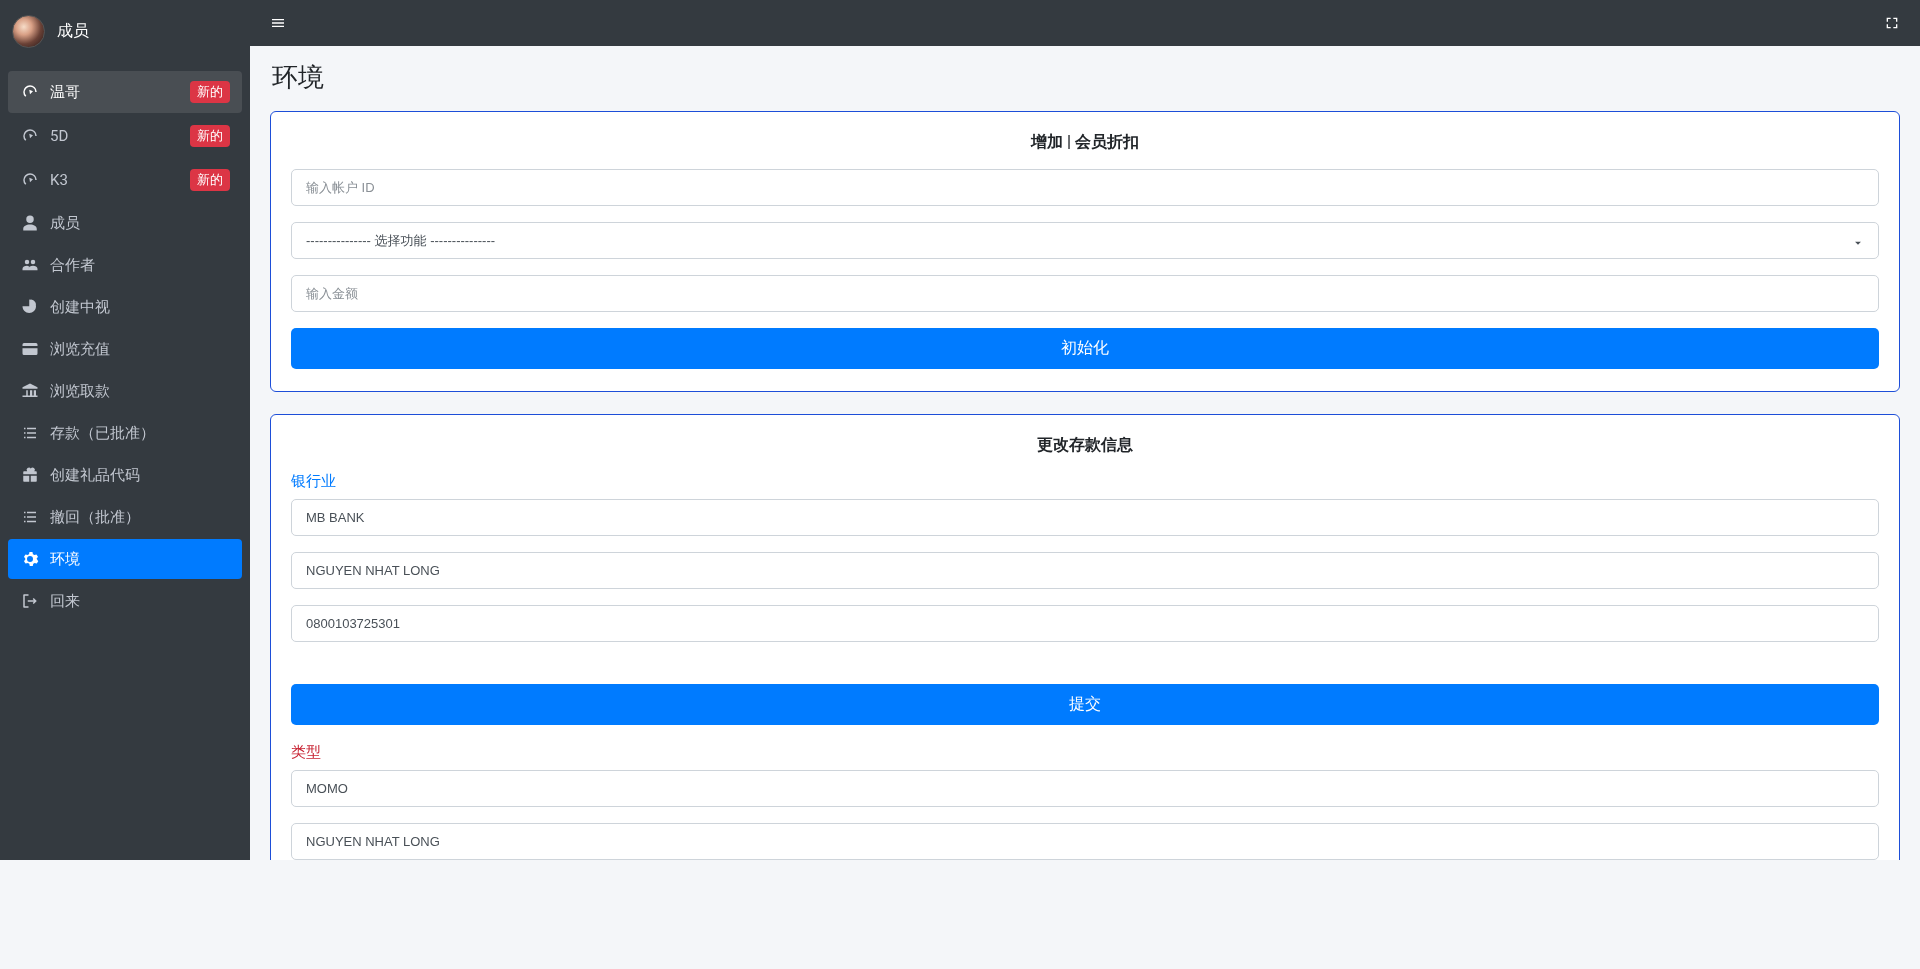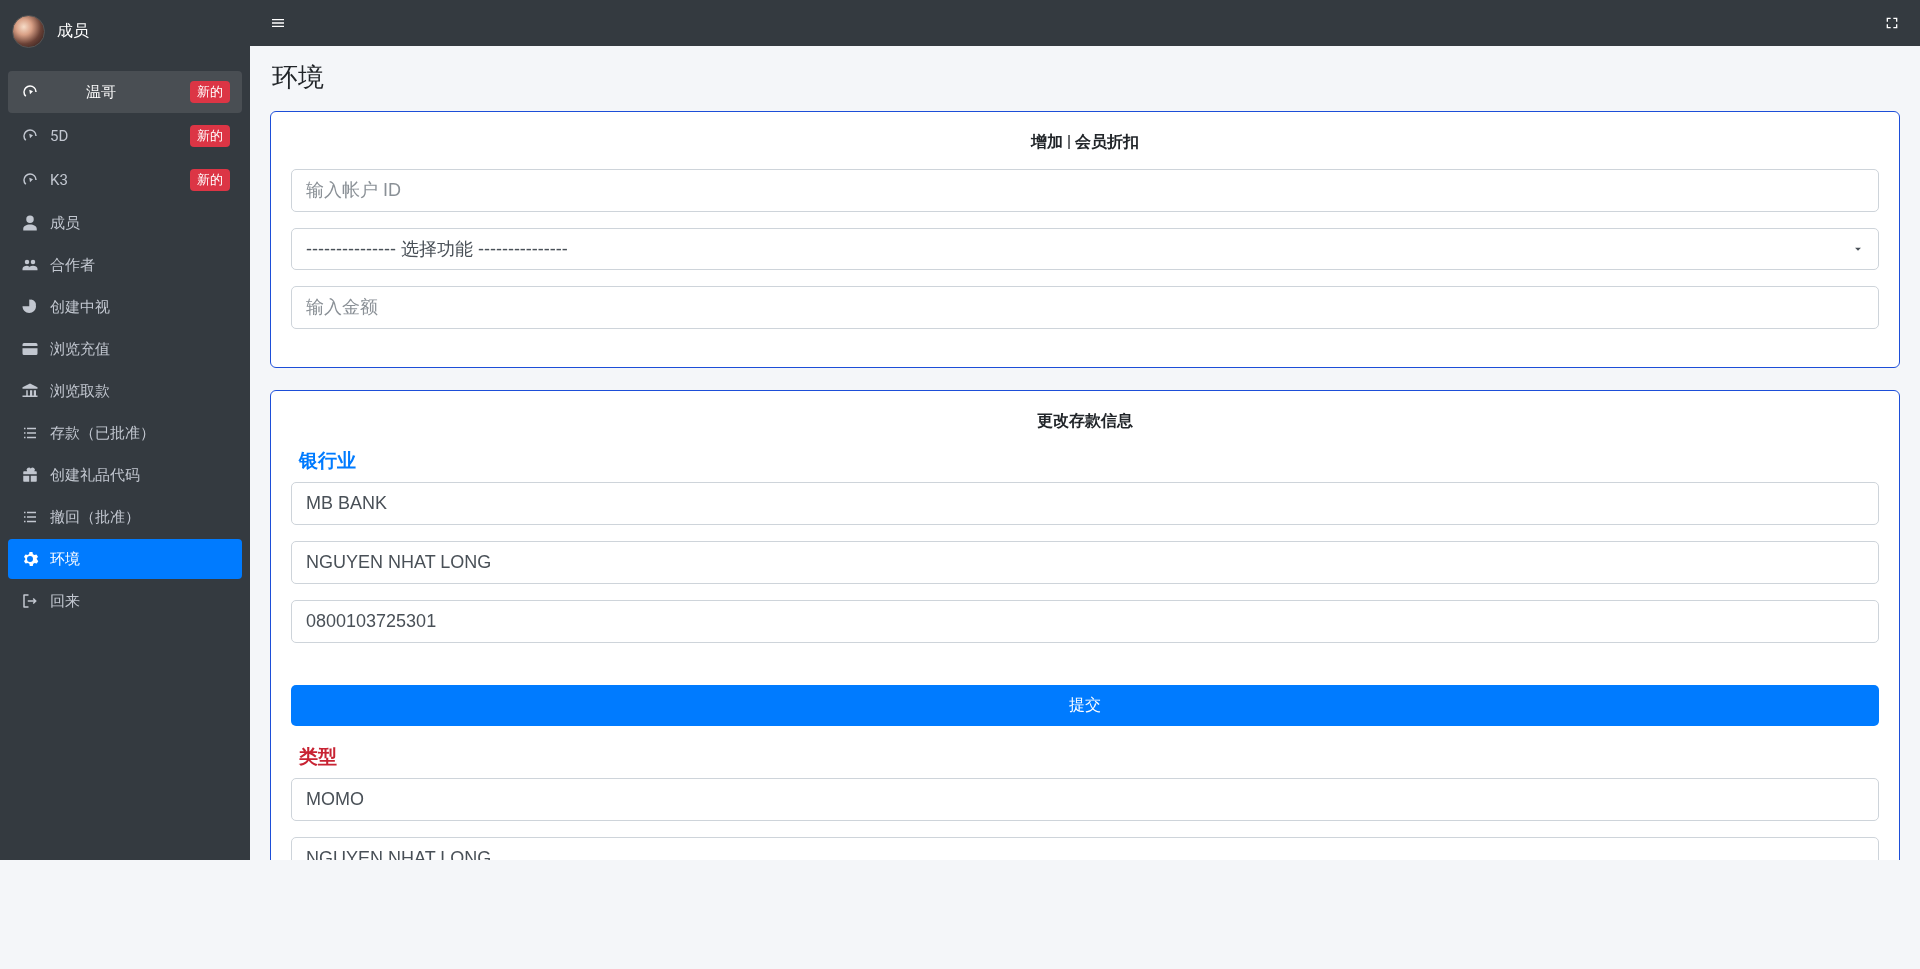--- a/index.html
+++ b/index.html
@@ -48,21 +48,21 @@
   display: flex;
   align-items: center;
   padding: 10px 12px;
   border-radius: 4px;
   font-size: 15px;
   cursor: pointer;
   color: #c2c7d0;
   position: relative;
 }
 .nav-item.active { background: #007bff; color: #fff; }
-.nav-item.highlight { background: #494e53; color: #fff; gap: 36px; }
+.nav-item.highlight { background: #494e53; color: #fff; }
 .nav-icon {
   width: 20px;
   height: 20px;
   margin-right: 10px;
   display: inline-flex;
   align-items: center;
   justify-content: center;
   flex-shrink: 0;
 }
 .nav-icon svg { fill: currentColor; }
@@ -116,32 +116,31 @@
   margin-bottom: 22px;
 }
 .card-title {
   text-align: center;
   font-size: 16px;
   font-weight: 600;
   margin-bottom: 16px;
   color: #212529;
 }
 .section-label {
-  font-size: 19px;
-  font-weight: 700;
+  font-size: 15px;
+  font-weight: 400;
   margin-bottom: 8px;
   display: block;
-  margin-left: 8px;
 }
 .label-blue { color: #007bff; }
 .label-red { color: #c82333; }
 .form-control {
   width: 100%;
   padding: 10px 14px;
-  font-size: 18px;
+  font-size: 13px;
   border: 1px solid #ced4da;
   border-radius: 5px;
   background: #fff;
   color: #495057;
   margin-bottom: 16px;
   outline: none;
 }
 .form-control::placeholder { color: #8a9096; }
 .select-wrap { position: relative; }
 .select-wrap .form-control { appearance: none; padding-right: 36px; }
@@ -328,20 +327,21 @@
           </select>
           <span class="select-caret">
             <svg viewBox="0 0 24 24" width="14" height="14" fill="currentColor">
                 <path d="M7 10l5 5 5-5z"></path>
               </svg>
           </span>
         </div>
 
         <input class="form-control" type="text" placeholder="输入金额" style="">
 
+        <button class="btn btn-primary">初始化</button>
       </div>
 
       <div class="card">
         <div class="card-title">更改存款信息</div>
 
         <label class="section-label label-blue">银行业</label>
 
         <input class="form-control" type="text" value="MB BANK" style="">
         <input class="form-control" type="text" value="NGUYEN NHAT LONG" style="">
         <input class="form-control" type="text" value="0800103725301" style="">

